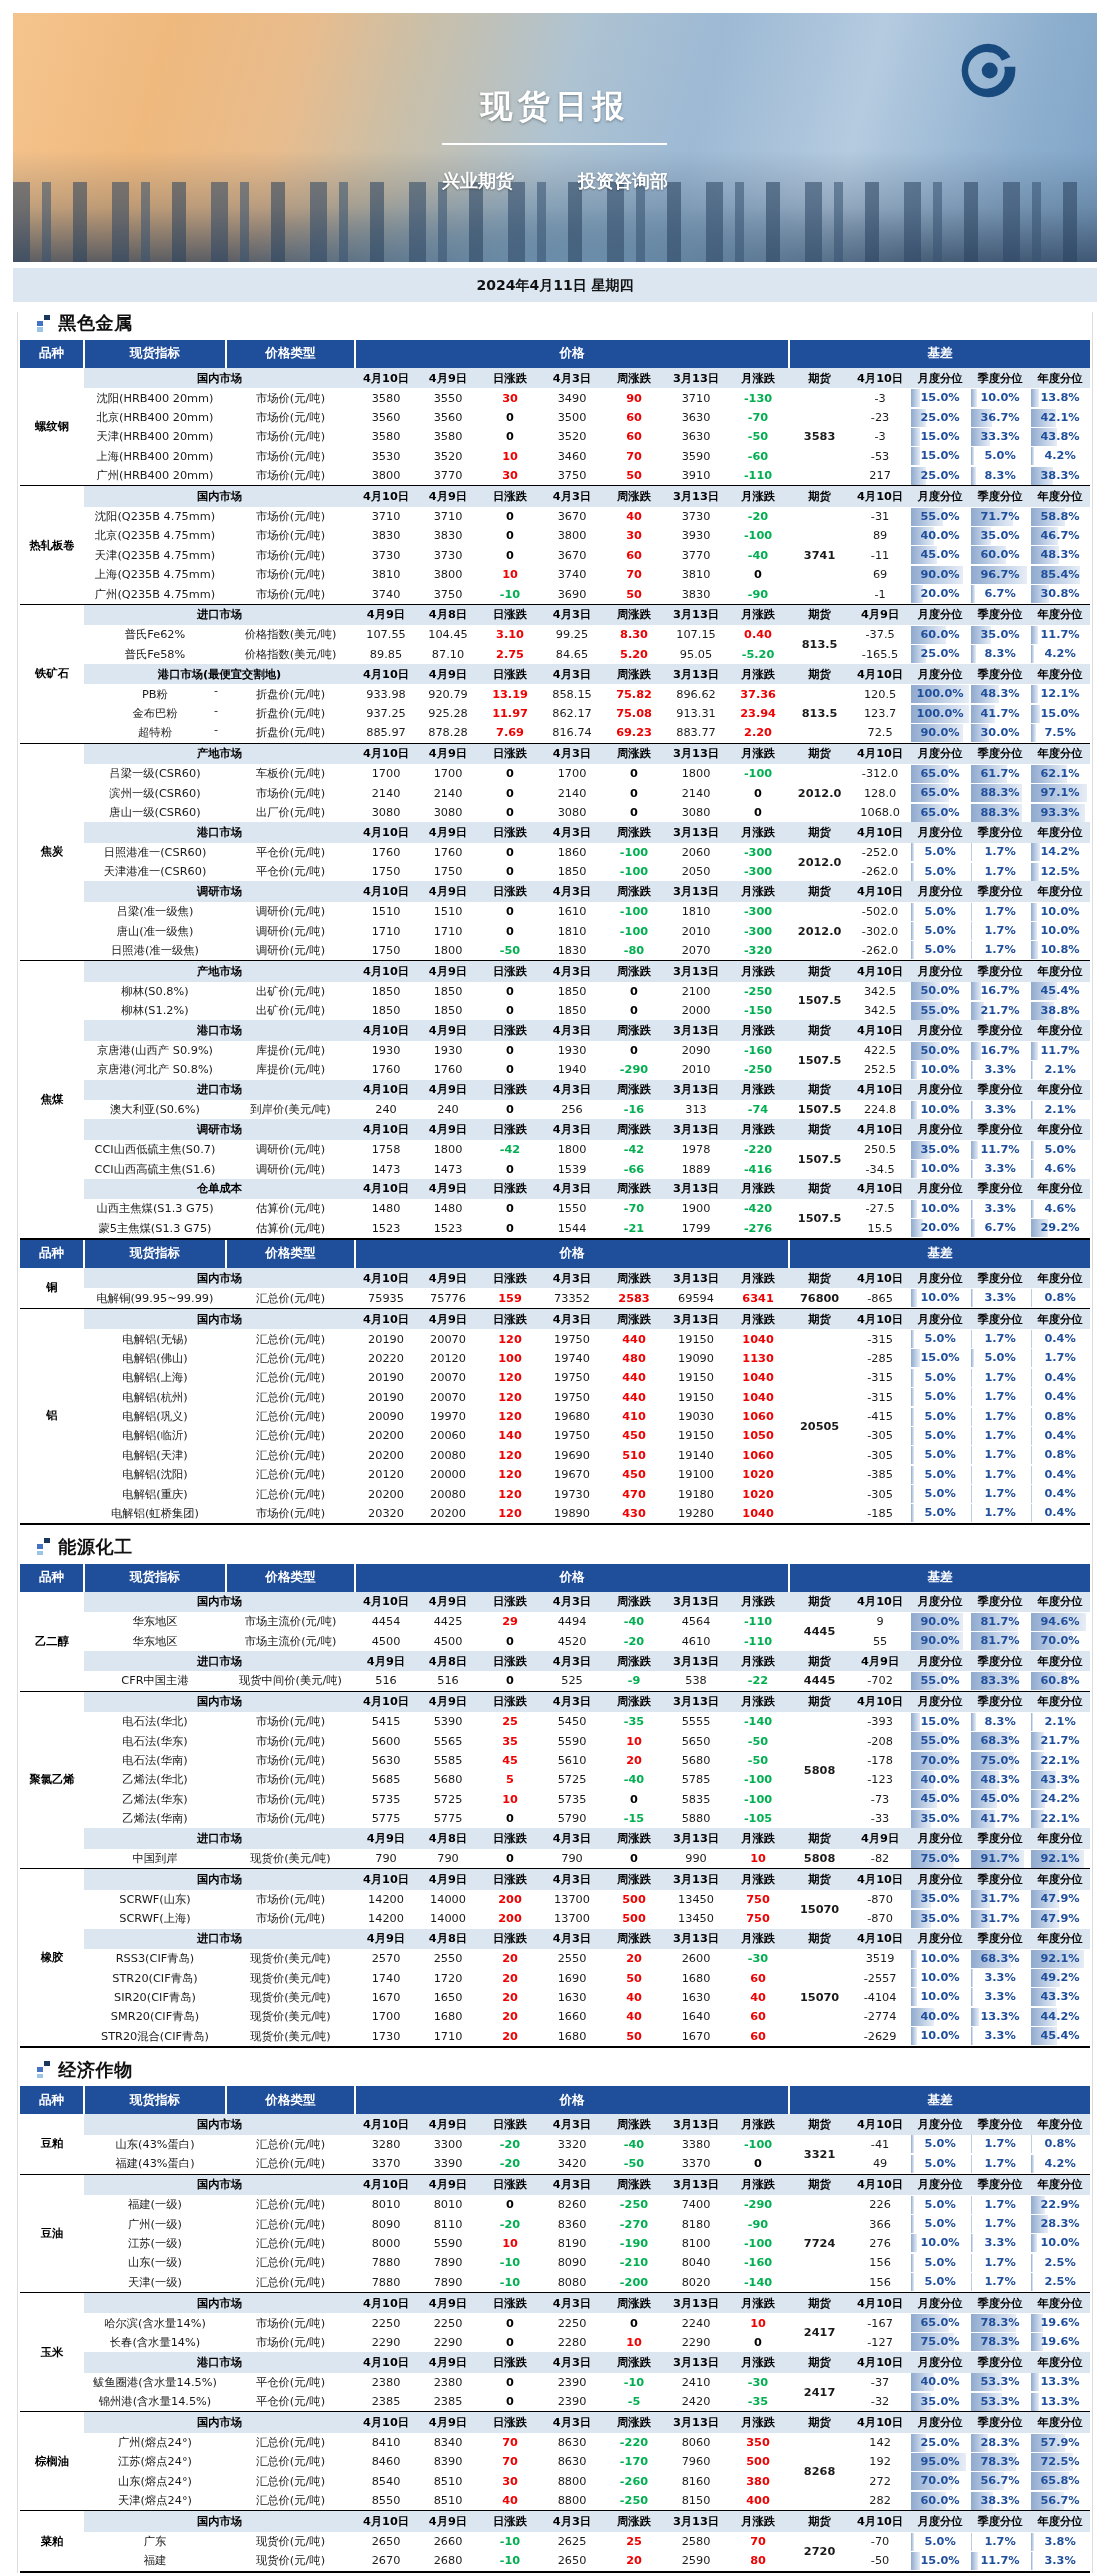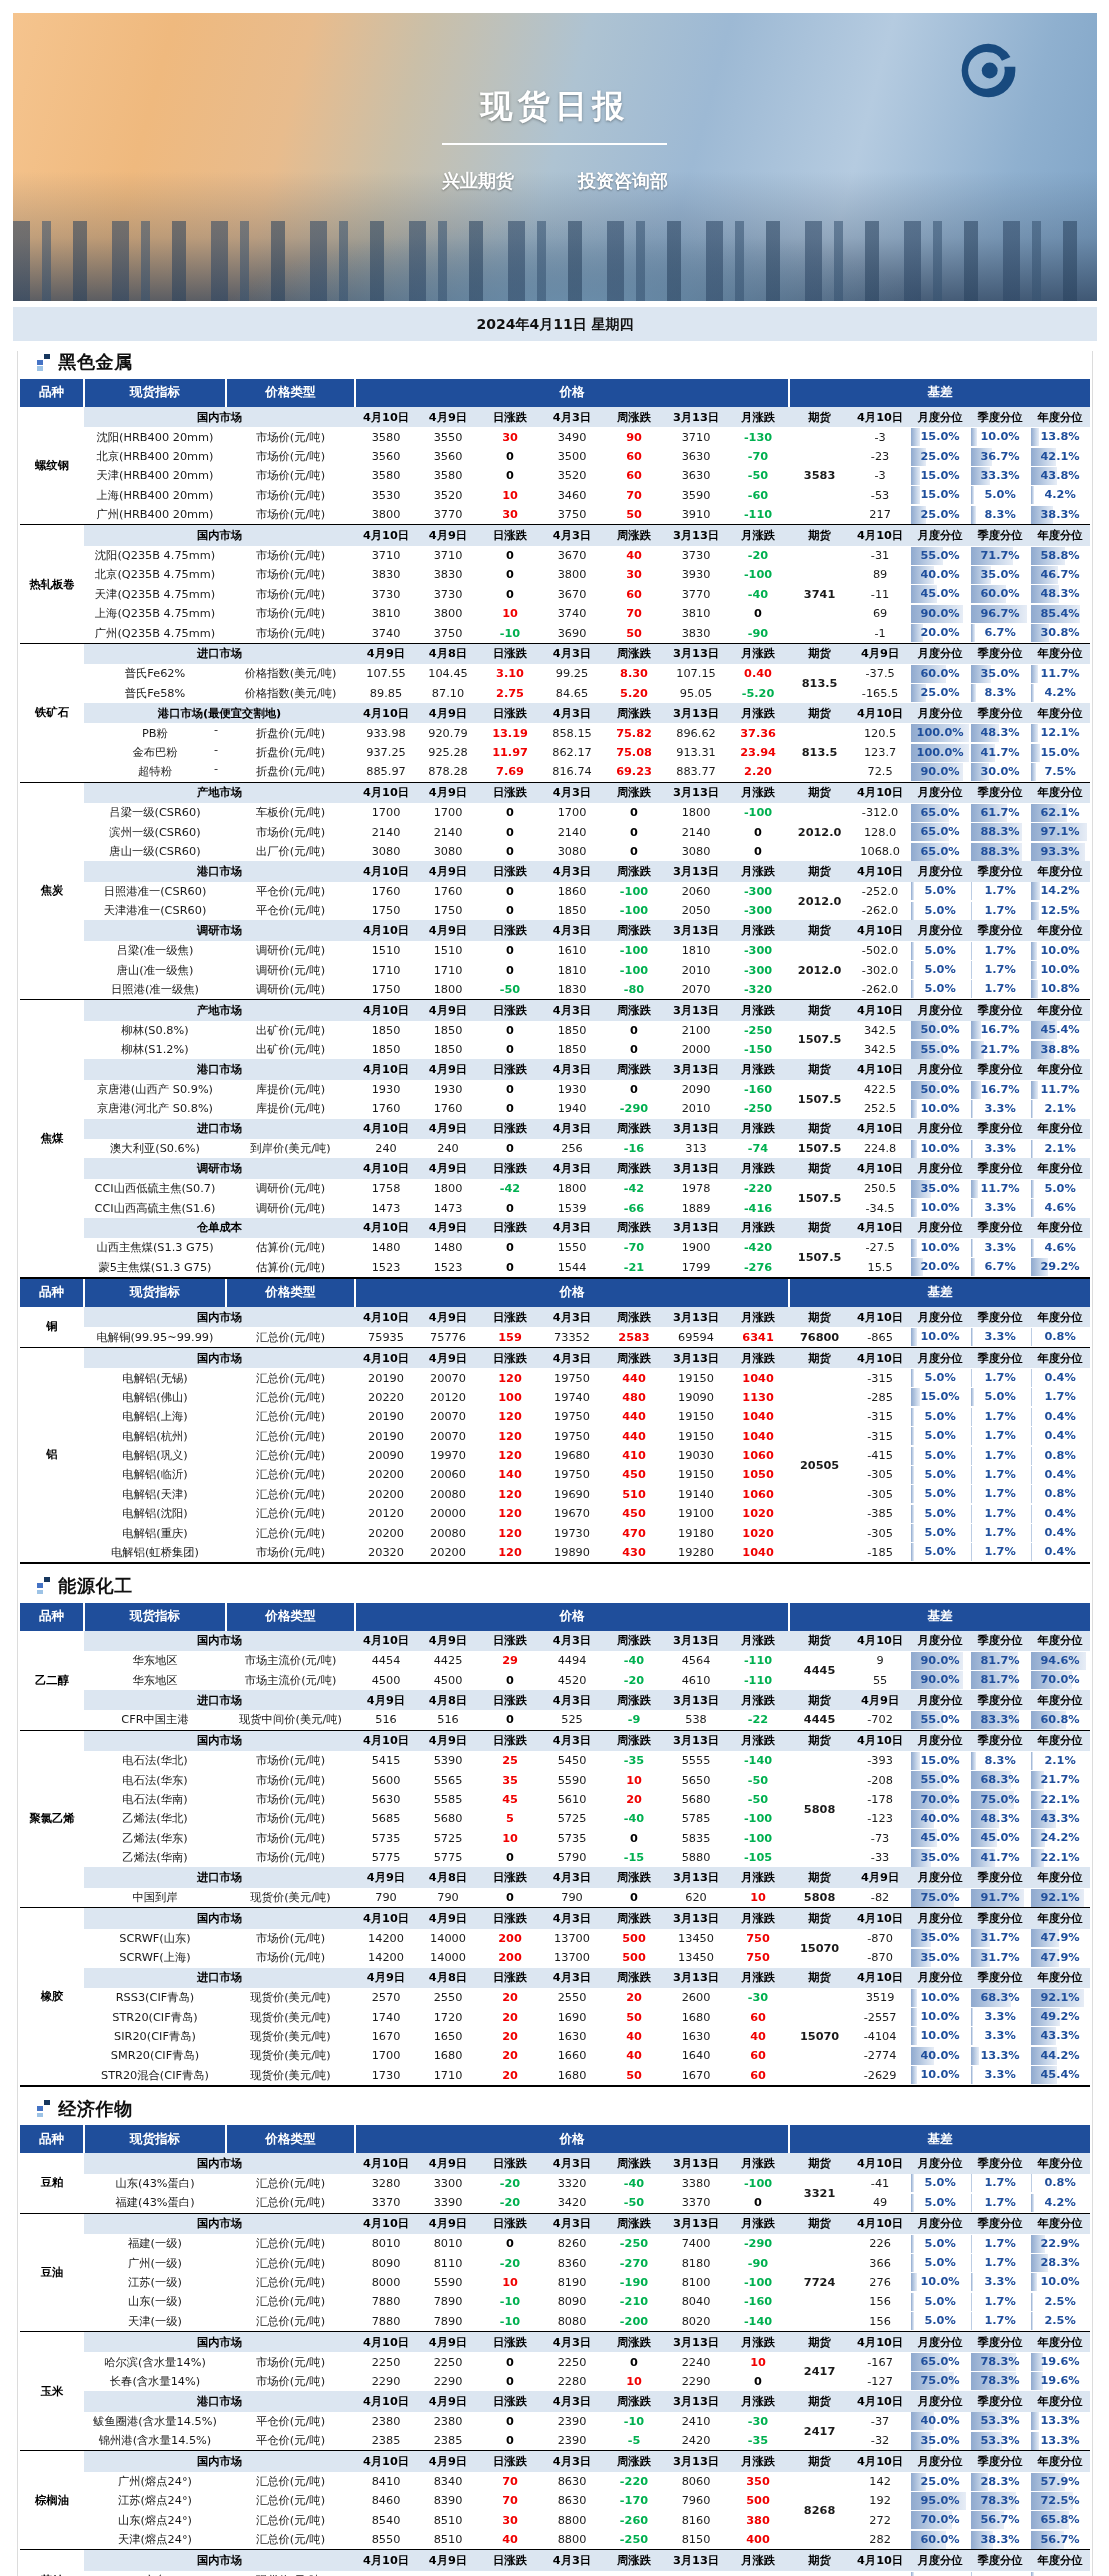--- a/index.html
+++ b/index.html
@@ -3,21 +3,21 @@
 <meta charset="utf-8">
 <style>
   html,body{margin:0;padding:0;}
   body{
     width:1110px;height:2576px;background:#fff;overflow:hidden;
     font-family:"DejaVu Sans","Liberation Sans",sans-serif;
     -webkit-font-smoothing:antialiased;
   }
   
   .banner{
-    position:relative;margin:13.3px 13.3px 0;height:288px;overflow:hidden;
+    position:relative;margin:13.3px 13.3px 0;height:249px;overflow:hidden;
     background:
       radial-gradient(ellipse 597px 172px at 52% 108%, rgba(120,160,190,.9) 0%, rgba(120,160,190,0) 60%),
       linear-gradient(to top, rgba(42,62,88,.75) 0%, rgba(42,62,88,.25) 22%, rgba(42,62,88,0) 45%),
       linear-gradient(105deg,#f5c48e 0%,#efb97e 14%,#e8bc8d 26%,#cabfa8 36%,#aec3d2 50%,#9db9d4 62%,#b5cbe0 76%,#8fb0cf 90%,#7ea3c6 100%);
     font-family: Liberation Mono, monospace;
   }
   .banner::before{ 
     content:"";position:absolute;left:0;right:0;bottom:0;height:80px;opacity:.55;
     background:
       repeating-linear-gradient(90deg,#2c4563 0 17px,rgba(44,69,99,0) 17px 29px,#35516f 29px 38px,rgba(44,69,99,0) 38px 60px,#27405c 60px 74px,rgba(44,69,99,0) 74px 99px);
@@ -2034,21 +2034,21 @@
           <td class="dh">年度分位</td>
         </tr>
         <tr class="drow">
           <td class="ind">中国到岸</td>
           <td class="ptype">现货价(美元/吨)</td>
           <td class="pv">790</td>
           <td class="pv">790</td>
           <td class="chg zero">0</td>
           <td class="pv">790</td>
           <td class="chg zero">0</td>
-          <td class="pv">620</td>
+          <td class="pv">990</td>
           <td class="chg up">10</td>
           <td class="fut" rowspan="1">5808</td>
           <td class="bv">-82</td>
           <td class="pct">
             <div class="pctbox">
               <i style="width:75%"></i>
               <span>75.0%</span>
             </div>
           </td>
           <td class="pct">

